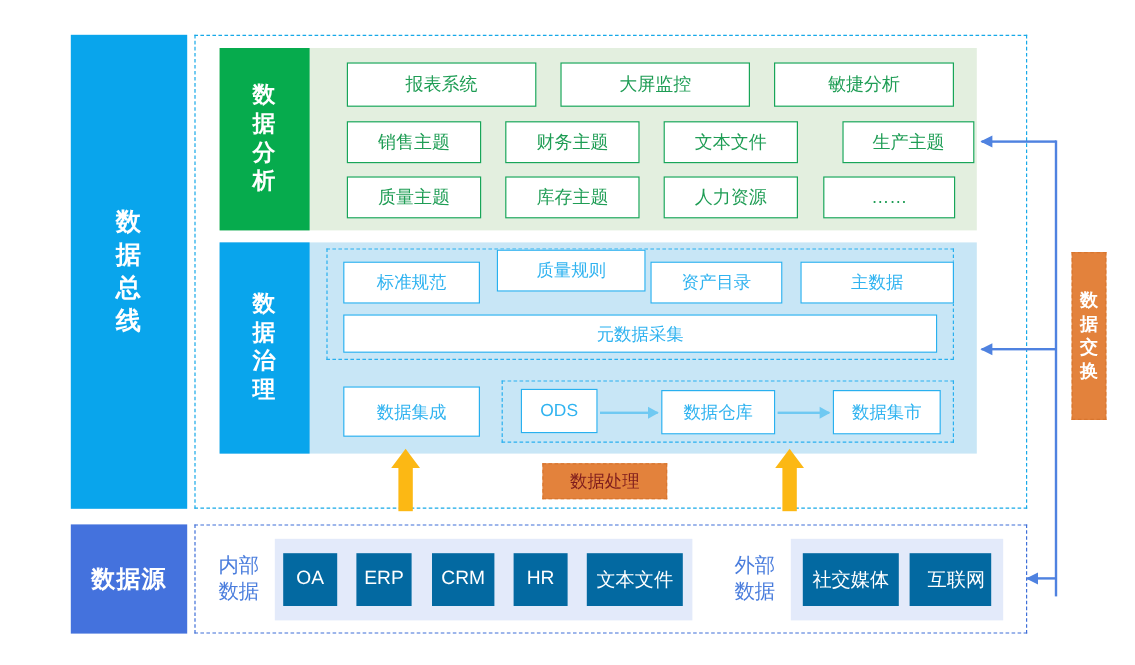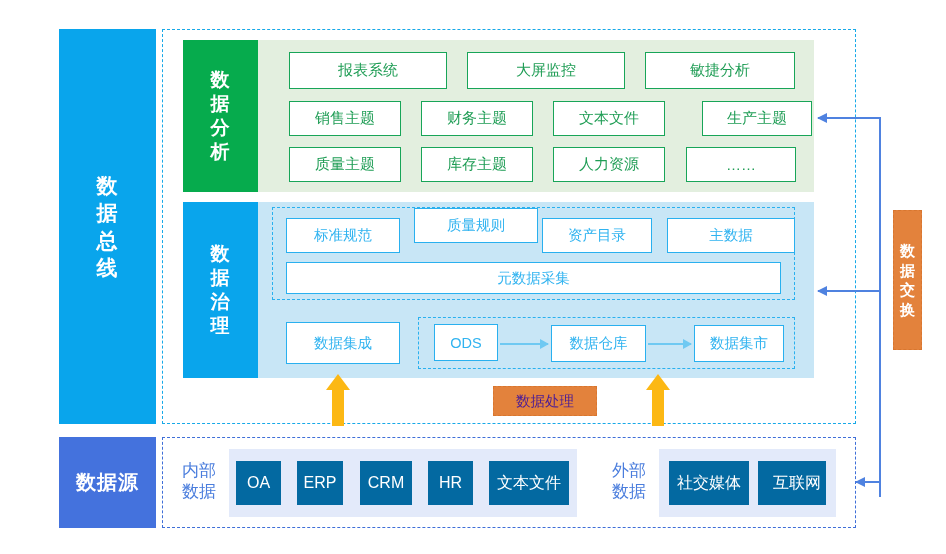--- a/index.html
+++ b/index.html
@@ -87,23 +87,22 @@
   .flow-arrow::after{
     content:"";position:absolute;right:-1px;top:-4px;
     border-left:9px solid #6fc9f2;
     border-top:5px solid transparent;
     border-bottom:5px solid transparent;
   }
 
   
   .proc-box{
     left:452px;top:386px;width:104px;height:30px;
-    background:#e3823c;color:#4c1d95;font-size:14.5px;
+    background:#e3823c;color:#7f1d1d;font-size:14.5px;
     border:1.2px dashed #d8762f;
-    margin-left:41px;
   }
   .exchange-box{
     left:893px;top:210px;width:29px;height:140px;
     background:#e3823c;color:#ffffff;
     font-size:15px;line-height:1.30;font-weight:bold;
     border:1.2px dashed #d8762f;
   }
   .exchange-box span{display:block;}
 
   
@@ -125,21 +124,21 @@
     content:"";position:absolute;left:-1px;top:-4px;
     border-right:10px solid #4f82e0;
     border-top:5px solid transparent;
     border-bottom:5px solid transparent;
   }
 
   
   .ds-label{
     color:#4a7ddd;font-size:17px;line-height:1.22;font-weight:normal;
   }
-  .ds-label span{display:block;font-family:Liberation Mono, monospace;}
+  .ds-label span{display:block;}
   .ds-panel{background:#e3eafa;}
   .ds-chip{
     background:#0369a1;color:#ffffff;font-size:16px;
   }
 </style>
 </head>
 <body>
 
 <div id="canvas">
 

